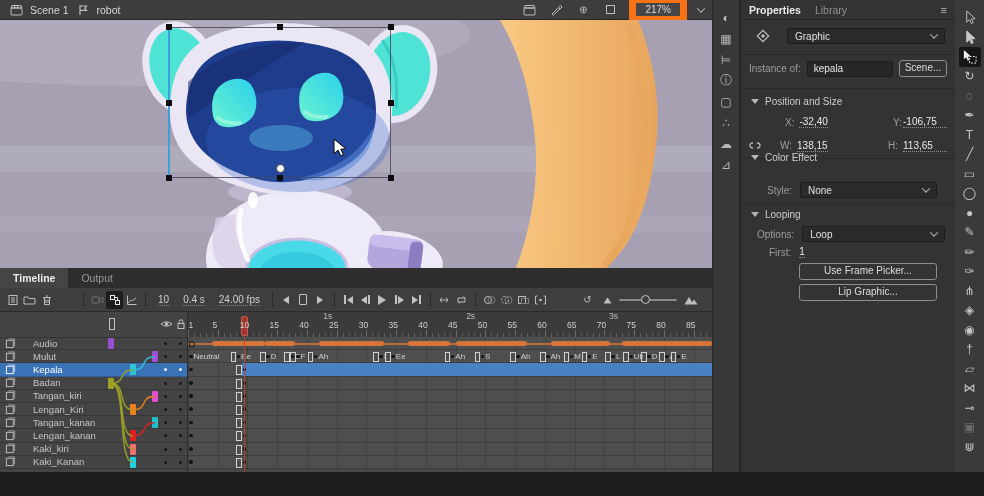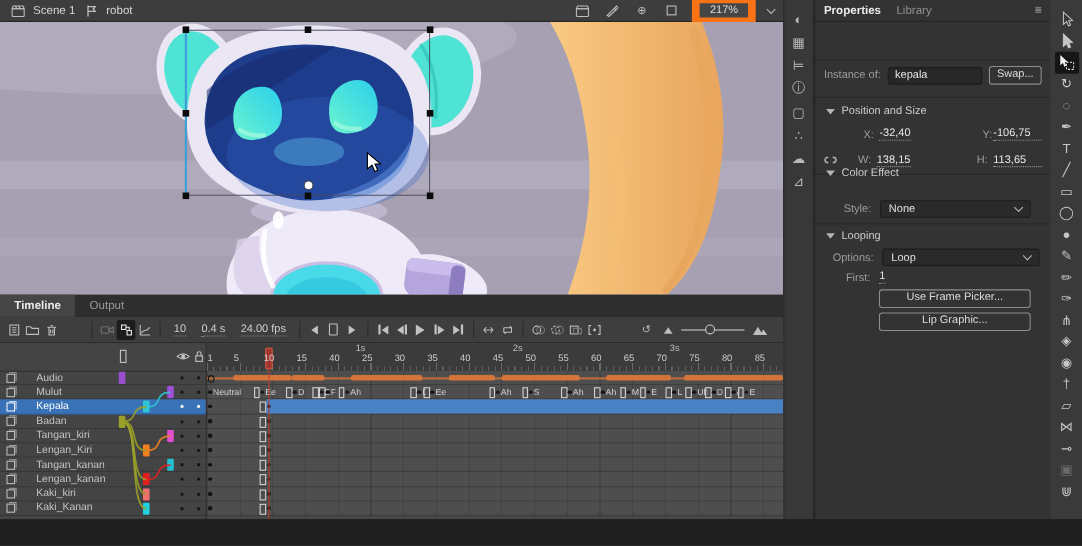--- a/index.html
+++ b/index.html
@@ -652,28 +652,40 @@
     </div>
   </div>
 
   <div id="props">
     <div id="props-tabs">
       <span class="ptab active">Properties</span>
       <span class="ptab">Library</span>
       <span id="props-menu">≡</span>
     </div>
 
+    <div class="prow" style="top:28px;left:14px;right:10px;">
+      <span style="margin-right:16px">
+        <svg width="16" height="16" viewBox="0 0 16 16">
+            <rect x="4" y="4" width="8" height="8" transform="rotate(45 8 8)" fill="none" stroke="#c2c2c2" stroke-width="1.2"></rect>
+            <rect x="6.5" y="6.5" width="3" height="3" transform="rotate(45 8 8)" fill="#c2c2c2"></rect>
+          </svg>
+        </span>
+      <div class="dd" style="flex:1">
+        <span>Graphic</span>
+        <span class="chev"></span>
+      </div>
+    </div>
     <div class="sec-div" style="top:54px"></div>
 
     <div class="prow" style="top:60px;left:8px;right:8px;">
       <span class="plabel">Instance of:</span>
       <div class="field" style="flex:1;margin:0 6px">
         <span>kepala</span>
       </div>
-      <div class="btn" style="width:46px">Swap...</div>
+      <div class="btn" style="width:46px">Scene...</div>
     </div>
     <div class="sec-div" style="top:88px"></div>
 
     <div class="prow" style="top:96px;left:10px;">
       <span class="tri"></span>
       <span class="sec-title">Position and Size</span>
     </div>
     <div class="prow" style="top:116px;left:0;right:8px;">
       <span class="plabel" style="margin-left:44px">X:</span>
       <span class="hot" style="margin-left:5px">-32,40</span>

